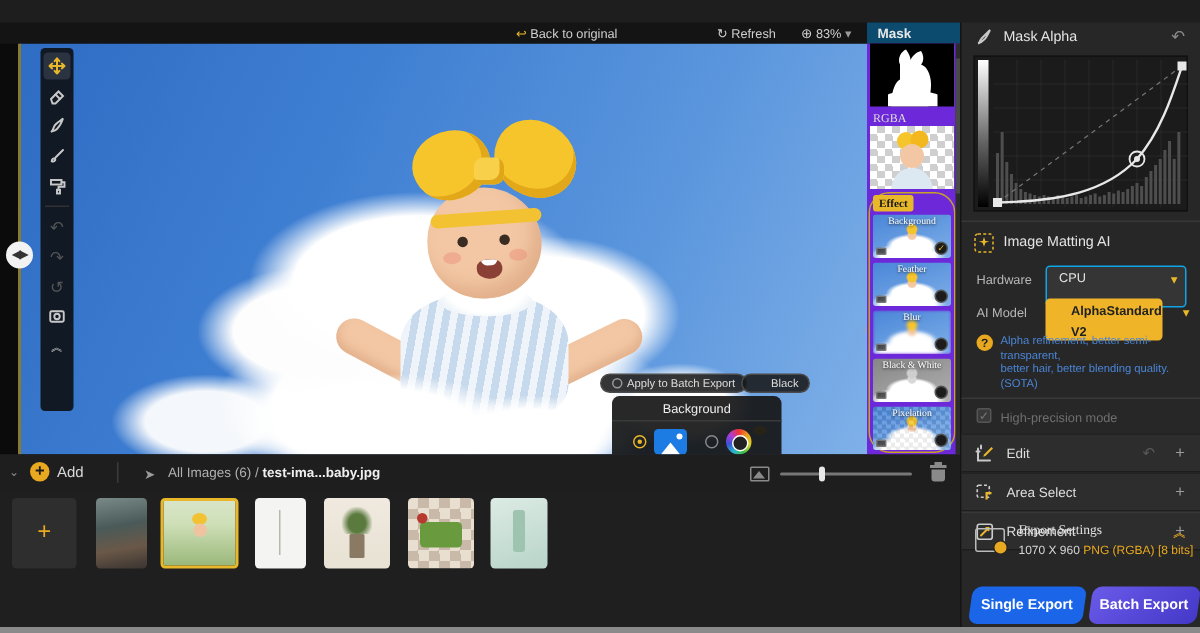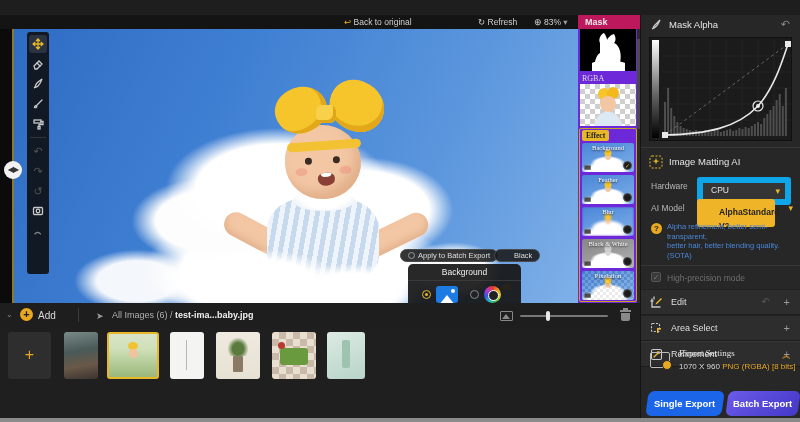--- a/index.html
+++ b/index.html
@@ -16,21 +16,21 @@
   #app-title { position:absolute; left:28px; top:3px; font-size:9px; color:#b8b8b8; }
   #title-chev { position:absolute; left:122px; top:2px; color:#e8a820; font-size:9px; }
   #home-btn { position:absolute; left:694px; top:0; width:52px; height:15px; background:#2668d4;
     color:#fff; font-size:9px; text-align:center; line-height:15px; border-radius:0 0 2px 2px; cursor:pointer; }
   .winctl { position:absolute; top:1px; width:16px; height:13px; color:#bcbcbc; font-size:10px;
     text-align:center; line-height:13px; cursor:pointer; }
 
   
   #canvas-strip { position:absolute; left:0; top:15px; width:640px; height:14px; background:#141414; }
   .strip-item { position:absolute; top:1px; height:12px; line-height:12px; font-size:8.5px; color:#cfcfcf; cursor:pointer; }
-  #mask-header { position:absolute; left:578px; top:0; width:62px; height:14px; background:#be185d;
+  #mask-header { position:absolute; left:578px; top:0; width:62px; height:14px; background:#0c4a6e;
     color:#e8e8e8; font-size:9px; line-height:14px; padding-left:7px; font-weight:bold; }
 
   
   #canvas-area { position:absolute; left:0; top:29px; width:578px; height:274px; background:#0b0b0b; overflow:hidden; }
   #scene { position:absolute; left:13px; top:0; width:565px; height:274px; overflow:hidden;
     background:linear-gradient(115deg,#2f6cc4 0%,#3f7fd2 35%,#5b96dd 70%,#7fb0e8 100%); }
   #cloud-main { position:absolute; left:0; top:0; width:100%; height:100%;
     background:
       radial-gradient(ellipse 150px 80px at 47% 58%, #ffffff 55%, rgba(255,255,255,0) 75%),
       radial-gradient(ellipse 120px 70px at 62% 66%, #ffffff 55%, rgba(255,255,255,0) 75%),
@@ -104,21 +104,21 @@
     background:conic-gradient(#e33,#e8a020,#ded32a,#3fbf3f,#2ab6c9,#3a52d8,#b03ad8,#e33); position:relative; }
   #wheel-swatch::after { content:""; position:absolute; left:4px; top:4px; width:9px; height:9px;
     background:#222; border-radius:50%; border:1px solid #fff; }
 
   
   #layers { position:absolute; left:578px; top:29px; width:62px; height:274px; background:#6d28d9;font-family:Liberation Serif, serif; }
   .lay-label { color:#ddd; font-size:8px; padding:2px 0 2px 4px; }
   #mask-thumb { position:absolute; left:2px; top:0; width:56px; height:42px; background:#000; cursor:pointer; }
   #rgba-thumb { position:absolute; left:2px; top:55px; width:56px; height:42px; cursor:pointer;
     background:repeating-conic-gradient(#cfcfcf 0% 25%, #ffffff 0% 50%) 0 0/10px 10px; }
-  #effect-box { position:absolute; left:1px; top:99px; width:58px; height:174px; border:1px solid #c9a227; border-radius:2px; }
+  #effect-box { position:absolute; left:1px; top:99px; width:58px; height:174px; border:1px solid #c9a227; border-radius:14px; }
   #effect-tag { position:absolute; left:2px; top:1px; background:#e8b72a; color:#1a1a1a; font-size:7.5px;
     font-weight:bold; padding:1px 4px; border-radius:2px; }
   .fx-thumb { position:absolute; left:2px; width:52px; height:29px; cursor:pointer; overflow:hidden; border-radius:2px; }
   .fx-scene { position:absolute; inset:0;
     background:
       radial-gradient(circle at 50% 34%, #f6c52c 0 3px, rgba(0,0,0,0) 4px),
       radial-gradient(circle at 50% 48%, #f3c7a4 0 2.5px, rgba(0,0,0,0) 3.5px),
       radial-gradient(ellipse 22px 10px at 50% 72%, #fff 60%, rgba(255,255,255,0) 80%),
       radial-gradient(ellipse 30px 10px at 45% 95%, #fff 60%, rgba(255,255,255,0) 85%),
       linear-gradient(160deg,#4a86d8,#7fb0e8); }
@@ -182,21 +182,21 @@
   .rp-title { position:absolute; left:28px; top:4px; color:#e4e4e4; font-size:9.5px; }
   .rp-icon { position:absolute; left:8px; top:3px; width:14px; height:14px; color:#e8b72a; }
   .undo-g { position:absolute; right:10px; top:3px; color:#8a8a8a; font-size:11px; cursor:pointer; }
   #curve-box { position:relative; margin:2px 8px 0 8px; height:104px; background:#1b1b1b; border:1px solid #111; }
   #curve-grad { position:absolute; left:2px; top:2px; width:7px; height:98px; background:linear-gradient(#fff,#666 55%,#000); }
   #curve-svg { position:absolute; left:12px; top:2px; }
   .rp-div { height:1px; background:#383838; margin:6px 0 0 0; }
   #matting-head { position:relative; height:22px; margin-top:4px; }
   .field-row { position:relative; height:20px; margin-top:2px; }
   .field-label { position:absolute; left:10px; top:5px; color:#b8b8b8; font-size:8.5px; }
-  .select { position:absolute; left:56px; top:1px; width:94px; height:28px; background:#353535; border:6px solid #0ea5e9;
+  .select { position:absolute; left:56px; top:1px; width:94px; height:28px; background:#353535; border:1px solid #0ea5e9;
     border-radius:3px; color:#e4e4e4; font-size:8.5px; line-height:14px; padding-left:8px; cursor:pointer; }
   .select .chev { position:absolute; right:5px; top:1px; color:#e8b72a; font-size:9px; }
   #model-select { background:#f0b429; border-color:#f0b429; color:#222; font-weight:bold; width:78px; padding-left:16px; }
   #model-chev { position:absolute; right:7px; top:5px; color:#e8b72a; font-size:9px; cursor:pointer; }
   #info-row { position:relative; margin-top:4px; padding-left:26px; padding-right:4px; }
   #q-icon { position:absolute; left:10px; top:1px; width:11px; height:11px; background:#e8a820; border-radius:50%;
     color:#222; font-size:8px; font-weight:bold; text-align:center; line-height:11px; }
   .info-text { color:#4a86d8; font-size:7.5px; line-height:9.5px; }
   #hp-row { position:relative; height:18px; margin-top:5px; border-top:1px solid #383838; padding-top:4px; }
   #hp-check { position:absolute; left:10px; top:6px; width:10px; height:10px; background:#3a3a3a; border:1px solid #555;

